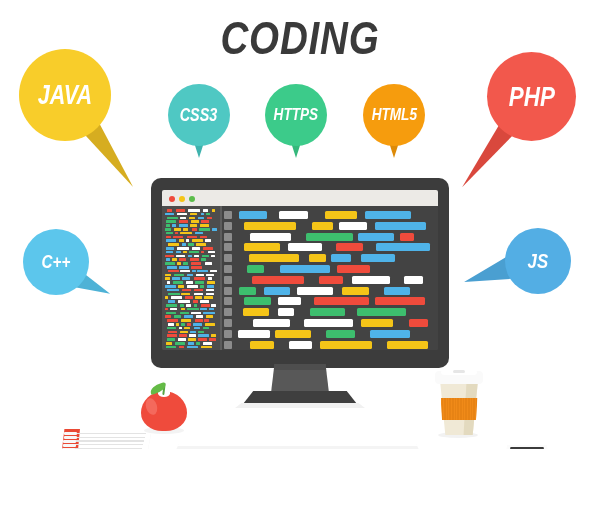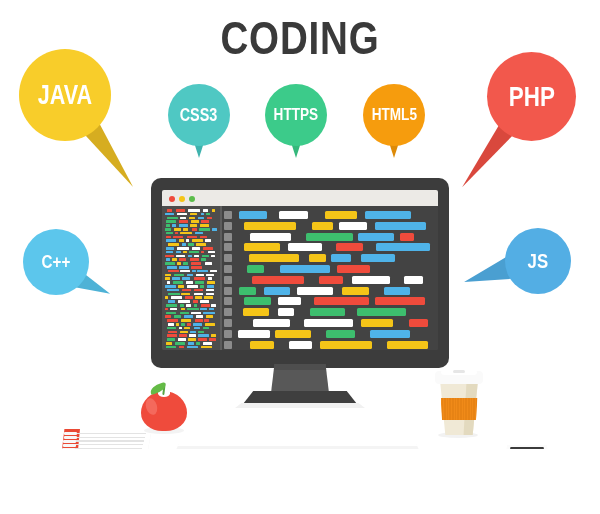--- a/index.html
+++ b/index.html
@@ -1,17 +1,17 @@
 <!DOCTYPE html>
 <html><head>
 <meta charset="utf-8">
 <style>
   html,body{margin:0;padding:0;background:#ffffff;}
   body{width:600px;height:514px;font-family:"Liberation Sans",sans-serif;}
-  #stage{position:relative;width:600px;height:449px;background:#fff;overflow:hidden;}
+  #stage{position:relative;width:600px;height:449px;background:#fff;overflow:hidden;font-style:italic;}
 
   
   .title{
     position:absolute;left:0;top:14px;width:600px;text-align:center;
     font-family:"Liberation Sans",sans-serif;
     font-size:47px;font-weight:bold;letter-spacing:1px;
     color:#3a3a3a;line-height:1;
     transform:scaleX(.82);transform-origin:50% 50%;
   }
 

